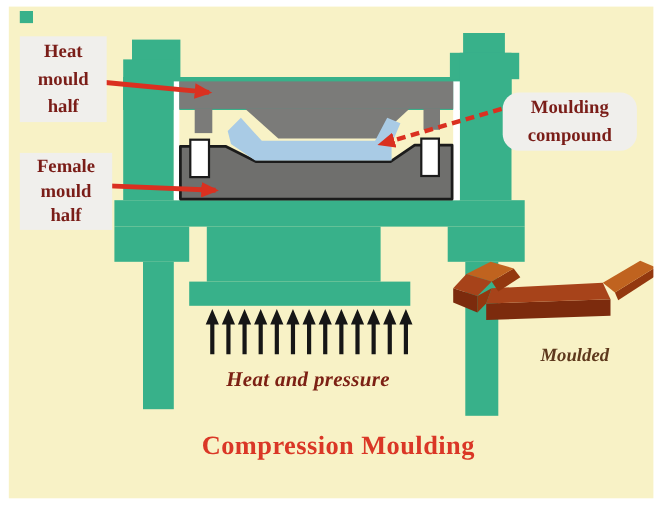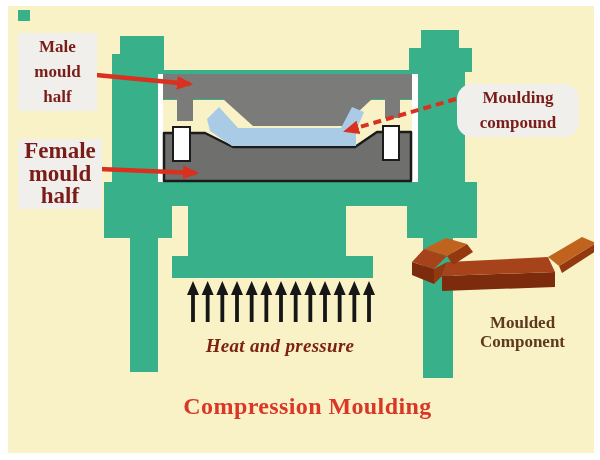--- a/index.html
+++ b/index.html
@@ -24,23 +24,23 @@
   .c-white{fill:var(--frame-white);}
   .red-arrow{stroke:var(--arrow-red);stroke-width:4.5;fill:none;}
   .red-arrow.dashed{stroke-dasharray:8 5;stroke-width:4;}
   .pressure{fill:var(--pressure-black);}
   .label{
     position:absolute; text-align:center; font-weight:bold; color:var(--label-text);
   }
   .label.box{background:var(--label-bg);}
   .label span{display:block;}
   .lbl-male{left:18px; top:33px; width:79px; height:77px; font-size:17px; line-height:25px; padding-top:1px;}
-  .lbl-female{left:18px; top:139px; width:84px; height:69px; font-size:23px; line-height:22.5px; padding-top:1px;}
+  .lbl-female{left:18px; top:139px; width:84px; height:69px; font-size:17px; line-height:22.5px; padding-top:1px;}
   .lbl-compound{left:457px; top:84px; width:122px; height:52px; font-size:17px; line-height:25px; padding-top:1px;border-radius:15px;}
-  .lbl-component{left:460px; top:313px; width:125px; font-size:17px; line-height:19px; color:var(--component-text); background:none;}
+  .lbl-component{left:460px; top:313px; width:125px; font-size:17px; line-height:19px; color:var(--component-text); background:none;font-style:italic;}
   .lbl-heat{left:170px; top:335px; width:220px; font-size:19px; color:var(--heat-text); letter-spacing:0.3px;font-style:italic;}
   .lbl-title{left:150px; top:393px; width:315px; font-size:24px; color:var(--title-red); letter-spacing:0.4px;}
 </style>
 </head>
 <body>
 
 <div class="stage">
 
   <svg width="600" height="460" viewBox="0 0 600 460">
 
@@ -116,37 +116,36 @@
       <polygon points="412,262 434,269 434,284 412,275" style="fill:var(--component-dark)"></polygon>
     </g>
 
     <rect class="c-white" x="0" y="0" width="600" height="6"></rect>
     <rect class="c-white" x="0" y="0" width="8" height="460"></rect>
     <rect class="c-white" x="594" y="0" width="6" height="460"></rect>
     <rect class="c-white" x="0" y="453" width="600" height="7"></rect>
   </svg>
 
   <div class="label box lbl-male">
-    <span>Male</span>
+    <span>Heat</span>
     <span>mould</span>
     <span>half</span>
   </div>
 
   <div class="label box lbl-female">
     <span>Female</span>
     <span>mould</span>
     <span>half</span>
   </div>
 
   <div class="label box lbl-compound">
     <span>Moulding</span>
     <span>compound</span>
   </div>
 
   <div class="label lbl-component">
     <span>Moulded</span>
-    <span>Component</span>
   </div>
 
   <div class="label lbl-heat">Heat and pressure</div>
 
   <div class="label lbl-title">Compression Moulding</div>
 </div>
 
 </body></html>

